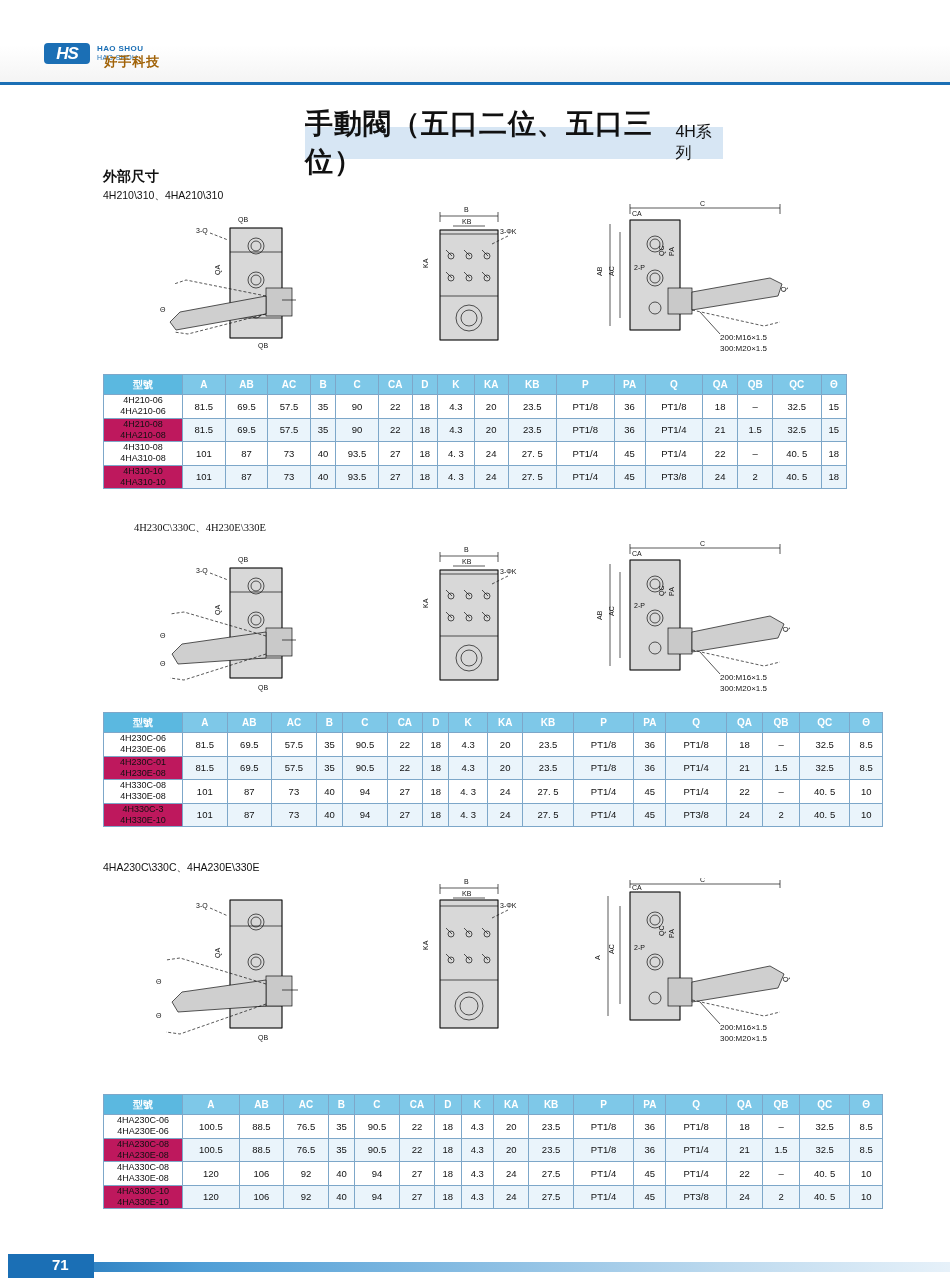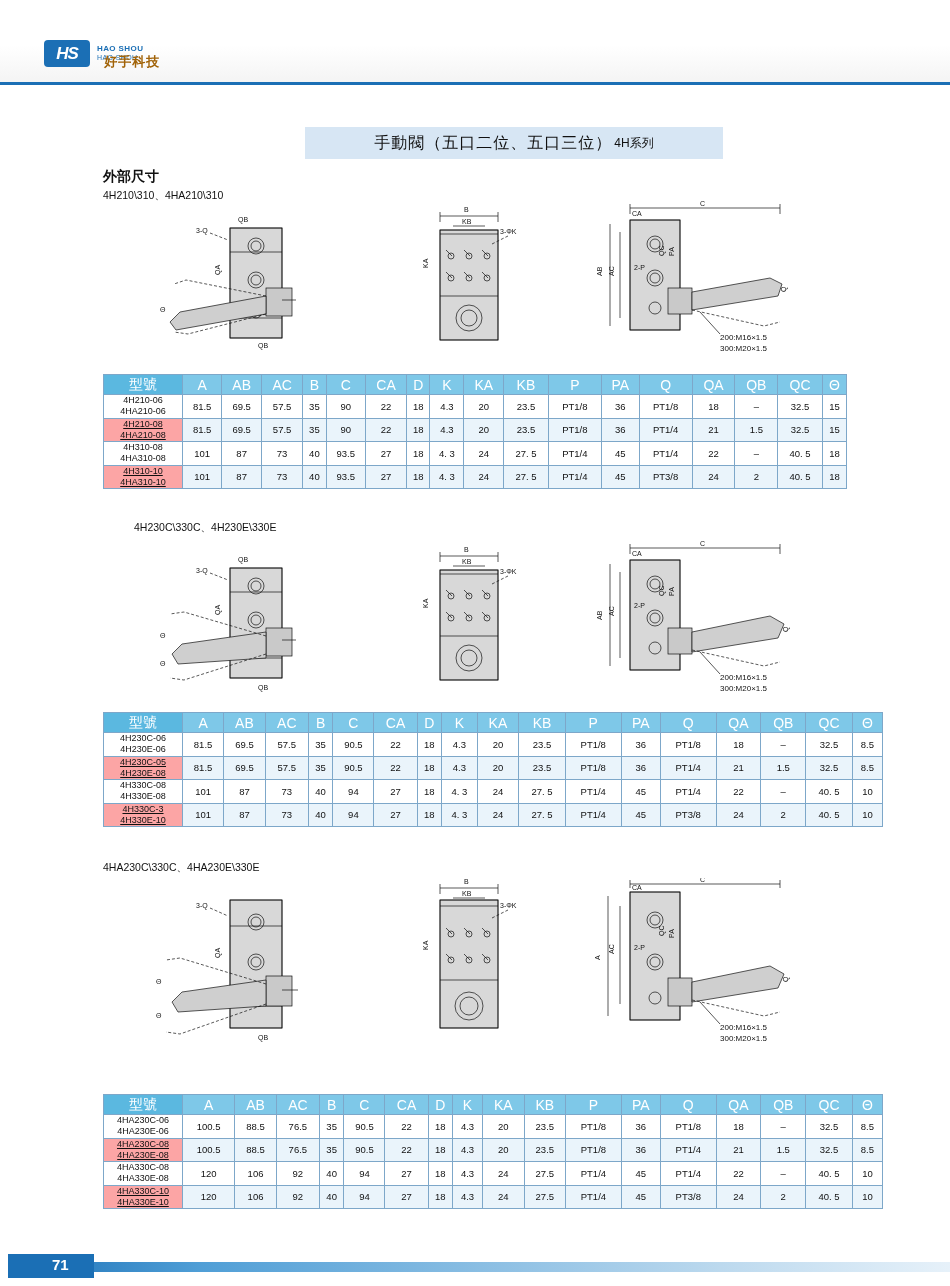--- a/index.html
+++ b/index.html
@@ -18,37 +18,37 @@
   }
   .header-bar{
     position:absolute;left:0;top:0;width:950px;height:82px;
     background:linear-gradient(to bottom,#ffffff 0%,#ffffff 55%,#f4f4f4 100%);
     border-bottom:3px solid #1b6fb5;
   }
   .logo-wrap{
     position:absolute;left:44px;top:36px;display:flex;align-items:center;gap:7px;
   }
   .logo-mark{
-    width:46px;height:27px;border-radius:4px;background:#1b6fb5;
+    width:46px;height:21px;border-radius:4px;background:#1b6fb5;
     color:#fff;font-weight:bold;font-size:17px;font-style:italic;
     display:flex;align-items:center;justify-content:center;
     letter-spacing:-1px;
   }
   .logo-text{line-height:1.12;}
   .logo-en{font-size:8px;color:#1b6fb5;font-weight:bold;letter-spacing:.4px;}
   .logo-en2{font-size:7px;color:#1b6fb5;letter-spacing:.4px;}
   .logo-cn{font-size:13px;color:#a16207;font-weight:bold;letter-spacing:1px;}
 
   
   .title-box{
     position:absolute;left:305px;top:127px;width:418px;height:32px;
     background:#d7e6f4;display:flex;align-items:center;justify-content:center;
   }
-  .title-main{font-size:16px;font-weight:normal;letter-spacing:1px;color:#111;}
-  .title-sub{font-size:12px;color:#111;margin-left:2px;}
+  .title-main{font-size:28px;font-weight:bold;letter-spacing:1px;color:#111;}
+  .title-sub{font-size:16px;color:#111;margin-left:2px;}
 
   .sec-title{
     position:absolute;left:103px;top:168px;font-size:14px;font-weight:bold;color:#111;
   }
   .sub-label{
     position:absolute;font-size:10.5px;color:#111;
   }
 
   
   .draw-block{position:absolute;}
@@ -57,31 +57,31 @@
   
   table.spec{
     position:absolute;border-collapse:collapse;
     font-size:9.5px;background:#fff;
   }
   table.spec th,table.spec td{
     border:1px solid #7da7c9;text-align:center;vertical-align:middle;
     padding:0;height:19px;color:#111;
   }
   table.spec thead th{
-    background:#7ec8e8;color:#fff;font-weight:normal;height:19px;font-size:14px;
+    background:#7ec8e8;color:#fff;font-weight:bold;height:19px;font-size:10px;
   }
   table.spec thead th.modelhead{background:#5bb8e0;color:#ffffff;}
   td.model{
     background:#d9eaf6;color:#2a6aa0;font-size:9px;line-height:1.25;
     padding:1px 2px;white-space:nowrap;
   }
   td.model .m2{display:block;text-align:center;}
   tr.alt td{background:#ffffff;}
   tr.shade td{background:#eaf4fb;}
-  tr.shade td.model{background:#fca5a5;text-decoration:underline;}
+  tr.shade td.model{background:#be185d;}
 
   
   .footer{
     position:absolute;left:8px;bottom:0;width:950px;height:42px;
   }
   .footer-bar{
     position:absolute;left:0;bottom:14px;width:950px;height:10px;
     background:linear-gradient(to right,#1b6fb5 0%,#4f9ed6 20%,#bcd9ee 75%,#e8f2fa 100%);
   }
   .footer-tab{
@@ -109,21 +109,21 @@
 </div>
 
 <div class="title-box">
   <span class="title-main">手動閥（五口二位、五口三位）</span>
   <span class="title-sub">4H系列</span>
 </div>
 
 <div class="sec-title">外部尺寸</div>
 
 <div class="sub-label" style="left:103px;top:189px;">4H210\310、4HA210\310</div>
-<div class="sub-label" style="left:134px;top:521px;">4H230C\330C、4H230E\330E</div>
+<div class="sub-label" style="left:134px;top:521px;font-family:Liberation Serif, serif;">4H230C\330C、4H230E\330E</div>
 <div class="sub-label" style="left:103px;top:861px;">4HA230C\330C、4HA230E\330E</div>
 
 <div class="draw-block" style="left:140px;top:200px;">
 <svg class="dwg-svg" width="680" height="165" viewBox="0 0 680 165" xmlns="http://www.w3.org/2000/svg">
   <g stroke="#111" fill="none" stroke-width="0.7" font-family="Liberation Sans, sans-serif" font-size="7">
 
     <rect x="90" y="28" width="52" height="110" fill="#d8d8d8"></rect>
     <rect x="90" y="28" width="52" height="110"></rect>
     <line x1="90" y1="52" x2="142" y2="52"></line>
     <line x1="90" y1="118" x2="142" y2="118"></line>
@@ -438,21 +438,21 @@
         <td>PT1/8</td>
         <td>36</td>
         <td>PT1/8</td>
         <td>18</td>
         <td>–</td>
         <td>32.5</td>
         <td>8.5</td>
       </tr>
       <tr class="shade">
         <td class="model">
-          <span class="m2">4H230C-05</span>
+          <span class="m2">4H230C-01</span>
           <span class="m2">4H230E-08</span>
         </td>
         <td>81.5</td>
         <td>69.5</td>
         <td>57.5</td>
         <td>35</td>
         <td>90.5</td>
         <td>22</td>
         <td>18</td>
         <td>4.3</td>

